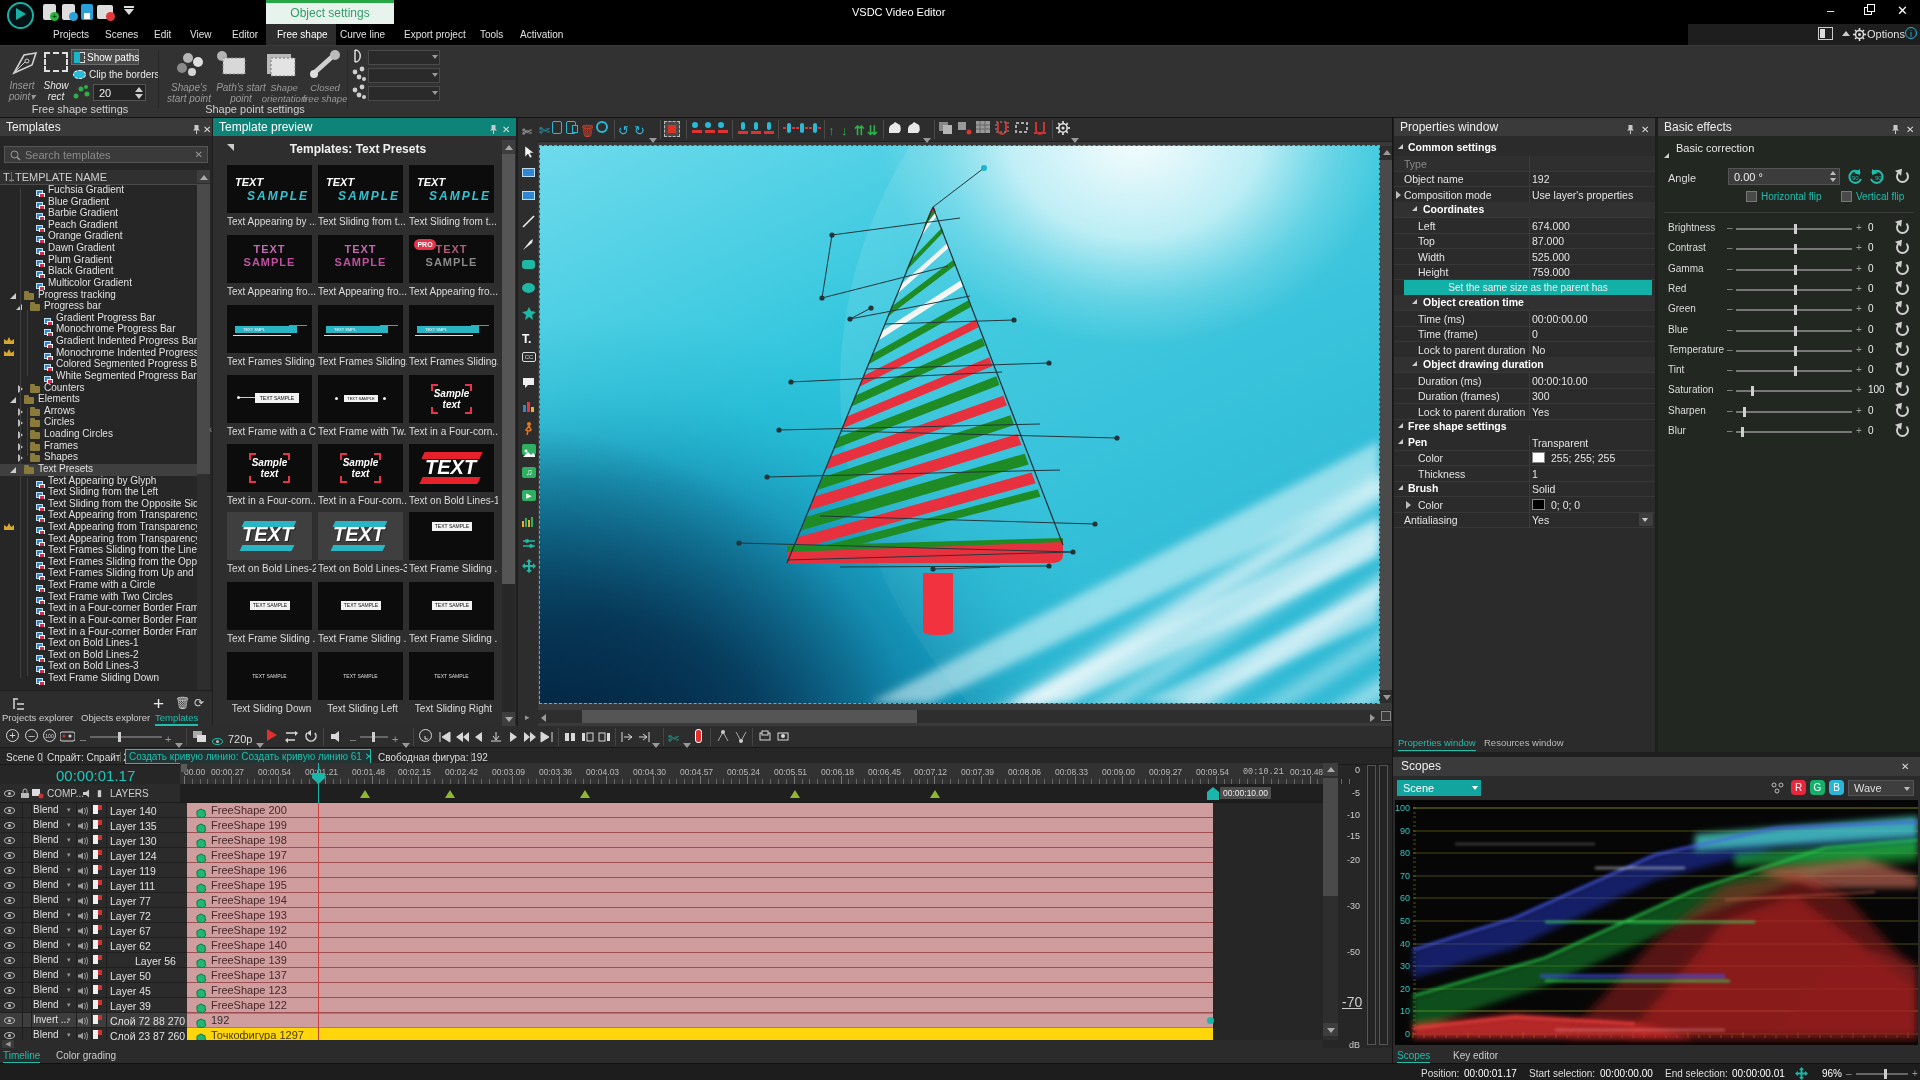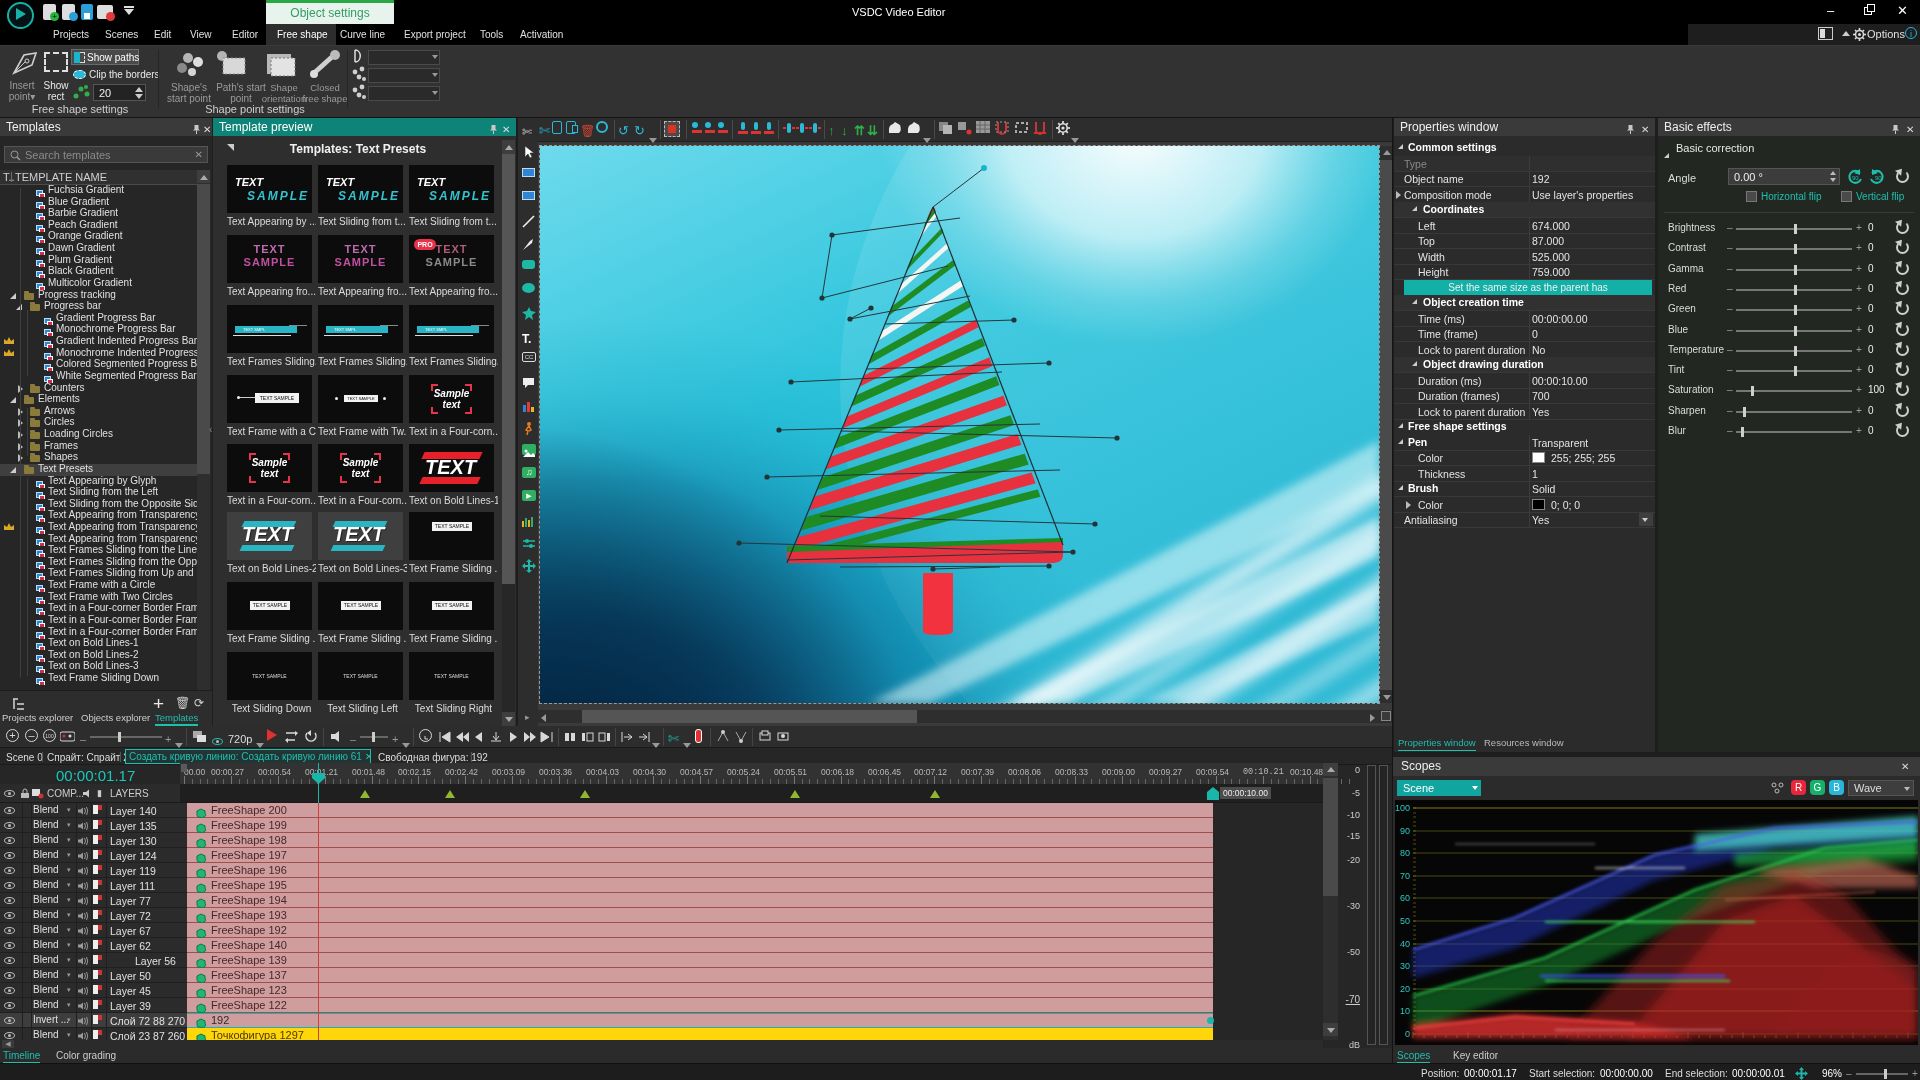--- a/index.html
+++ b/index.html
@@ -4,21 +4,21 @@
 *{margin:0;padding:0;box-sizing:border-box;font-family:"Liberation Sans",sans-serif;}
 body{width:1920px;height:1080px;overflow:hidden;background:#1e1e1e;position:relative;}
 .abs{position:absolute;}
 #titlebar{left:0;top:0;width:1920px;height:24px;background:#000;}
 #menubar{left:0;top:24px;width:1688px;height:21px;background:#000000;}
 #ribbon{left:0;top:45px;width:1920px;height:72px;background:#323232;border-top:1px solid #3a3a3a;}
 .menuitem{position:absolute;top:0;height:21px;line-height:21px;color:#e0e0e0;font-size:10px;}
 .wbtn{position:absolute;color:#fff;font-size:13px;top:3px;}
 .glabel{position:absolute;bottom:2px;font-size:11px;color:#cfcfcf;text-align:center;}
 .rsep{position:absolute;top:4px;width:1px;height:58px;background:#434343;border-right:1px solid #262626;}
-.ribtn{position:absolute;font-size:10px;color:#9a9a9a;text-align:center;line-height:11px;}
+.ribtn{position:absolute;font-size:10px;color:#9a9a9a;text-align:center;line-height:11px;font-style:italic;}
 .ribtn.en{color:#e8e8e8;}
 #main{left:0;top:118px;width:1920px;height:608px;}
 .panel{position:absolute;background:#282828;}
 .phead{position:absolute;left:0;top:0;right:0;height:18px;background:#3a3a3a;color:#eee;font-size:12px;line-height:18px;padding-left:6px;}
 .pinx{position:absolute;top:3px;color:#ddd;font-size:10px;}
 .srow{position:absolute;font-size:10px;color:#e0e0e0;white-space:nowrap;overflow:hidden;}
 .ticn{display:inline-block;width:7px;height:6px;position:relative;background:#2e86d5;border:1px solid #bde;vertical-align:-1px;}
 .caret-d{display:inline-block;width:0;height:0;border-left:4px solid transparent;border-right:4px solid transparent;border-top:5px solid #ccc;}
 .tri-r{display:inline-block;width:0;height:0;border-top:4px solid transparent;border-bottom:4px solid transparent;border-left:5px solid #bbb;}
 .tri-e{display:inline-block;width:0;height:0;border-left:6px solid transparent;border-bottom:6px solid #ccc;}
@@ -960,21 +960,21 @@
         <span style="position:absolute;left:29px;top:1px;font-weight:bold;color:#fff;">Object drawing duration</span>
       </div>
       <div class="prow" style="top:254.5px;">
         <span class="lab" style="left:24px;">Duration (ms)</span>
         <div class="pgrid"></div>
         <span class="val">00:00:10.00</span>
       </div>
       <div class="prow" style="top:270.0px;">
         <span class="lab" style="left:24px;">Duration (frames)</span>
         <div class="pgrid"></div>
-        <span class="val">700</span>
+        <span class="val">300</span>
       </div>
       <div class="prow" style="top:285.5px;">
         <span class="lab" style="left:24px;">Lock to parent duration</span>
         <div class="pgrid"></div>
         <span class="val">Yes</span>
       </div>
       <div class="prow" style="top:301.0px;border-bottom:none;">
         <span class="tri-e" style="position:absolute;left:4px;top:4px;border-left-width:5px;border-bottom-width:5px;"></span>
         <span style="position:absolute;left:14px;top:1px;font-weight:bold;color:#fff;">Free shape settings</span>
       </div>
@@ -1892,21 +1892,21 @@
       <div class="abs" style="left:0;top:260px;width:15px;height:13px;background:#3e3e3e;"></div>
       <div class="abs" style="left:4px;top:265px;width:0;height:0;border-left:4px solid transparent;border-right:4px solid transparent;border-top:5px solid #aaa;"></div>
     </div>
     <div class="abs" style="left:1342px;top:39px;width:18px;text-align:right;color:#ccc;font-size:9px;">0</div>
     <div class="abs" style="left:1342px;top:62px;width:18px;text-align:right;color:#ccc;font-size:9px;">-5</div>
     <div class="abs" style="left:1342px;top:84px;width:18px;text-align:right;color:#ccc;font-size:9px;">-10</div>
     <div class="abs" style="left:1342px;top:105px;width:18px;text-align:right;color:#ccc;font-size:9px;">-15</div>
     <div class="abs" style="left:1342px;top:129px;width:18px;text-align:right;color:#ccc;font-size:9px;">-20</div>
     <div class="abs" style="left:1342px;top:175px;width:18px;text-align:right;color:#ccc;font-size:9px;">-30</div>
     <div class="abs" style="left:1342px;top:221px;width:18px;text-align:right;color:#ccc;font-size:9px;">-50</div>
-    <div class="abs" style="left:1342px;top:268px;width:18px;text-align:right;color:#ccc;font-size:10px;text-decoration:underline;">-70</div>
+    <div class="abs" style="left:1342px;top:268px;width:18px;text-align:right;color:#ccc;font-size:14px;text-decoration:underline;">-70</div>
     <div class="abs" style="left:1342px;top:314px;width:18px;text-align:right;color:#ccc;font-size:9px;">dB</div>
     <div class="abs" style="left:1367px;top:39px;width:9px;height:280px;border:1px solid #555;background:#242424;"></div>
     <div class="abs" style="left:1379px;top:39px;width:9px;height:280px;border:1px solid #555;background:#242424;"></div>
   </div>
 <div class="abs" style="left:1393px;top:757px;width:527px;height:291px;background:#2b2b2b;">
     <div class="abs" style="left:0;top:0;width:527px;height:19px;background:#3a3a3a;color:#eee;font-size:12px;line-height:19px;padding-left:8px;">Scopes<span style="position:absolute;left:508px;top:0;color:#ddd;font-size:10px;">✕</span></div>
     <div class="abs" style="left:4px;top:23px;width:84px;height:16px;background:#12a5a0;color:#fff;font-size:11px;line-height:16px;padding-left:6px;">Scene<span style="position:absolute;right:3px;top:6px;border-left:3px solid transparent;border-right:3px solid transparent;border-top:4px solid #fff;width:0;height:0;"></span></div>
 <svg class="abs" style="left:377px;top:24px;" width="16" height="14">
       <circle cx="4" cy="4" r="2" fill="none" stroke="#bbb"></circle>
       <circle cx="11" cy="4" r="2" fill="none" stroke="#bbb"></circle>

